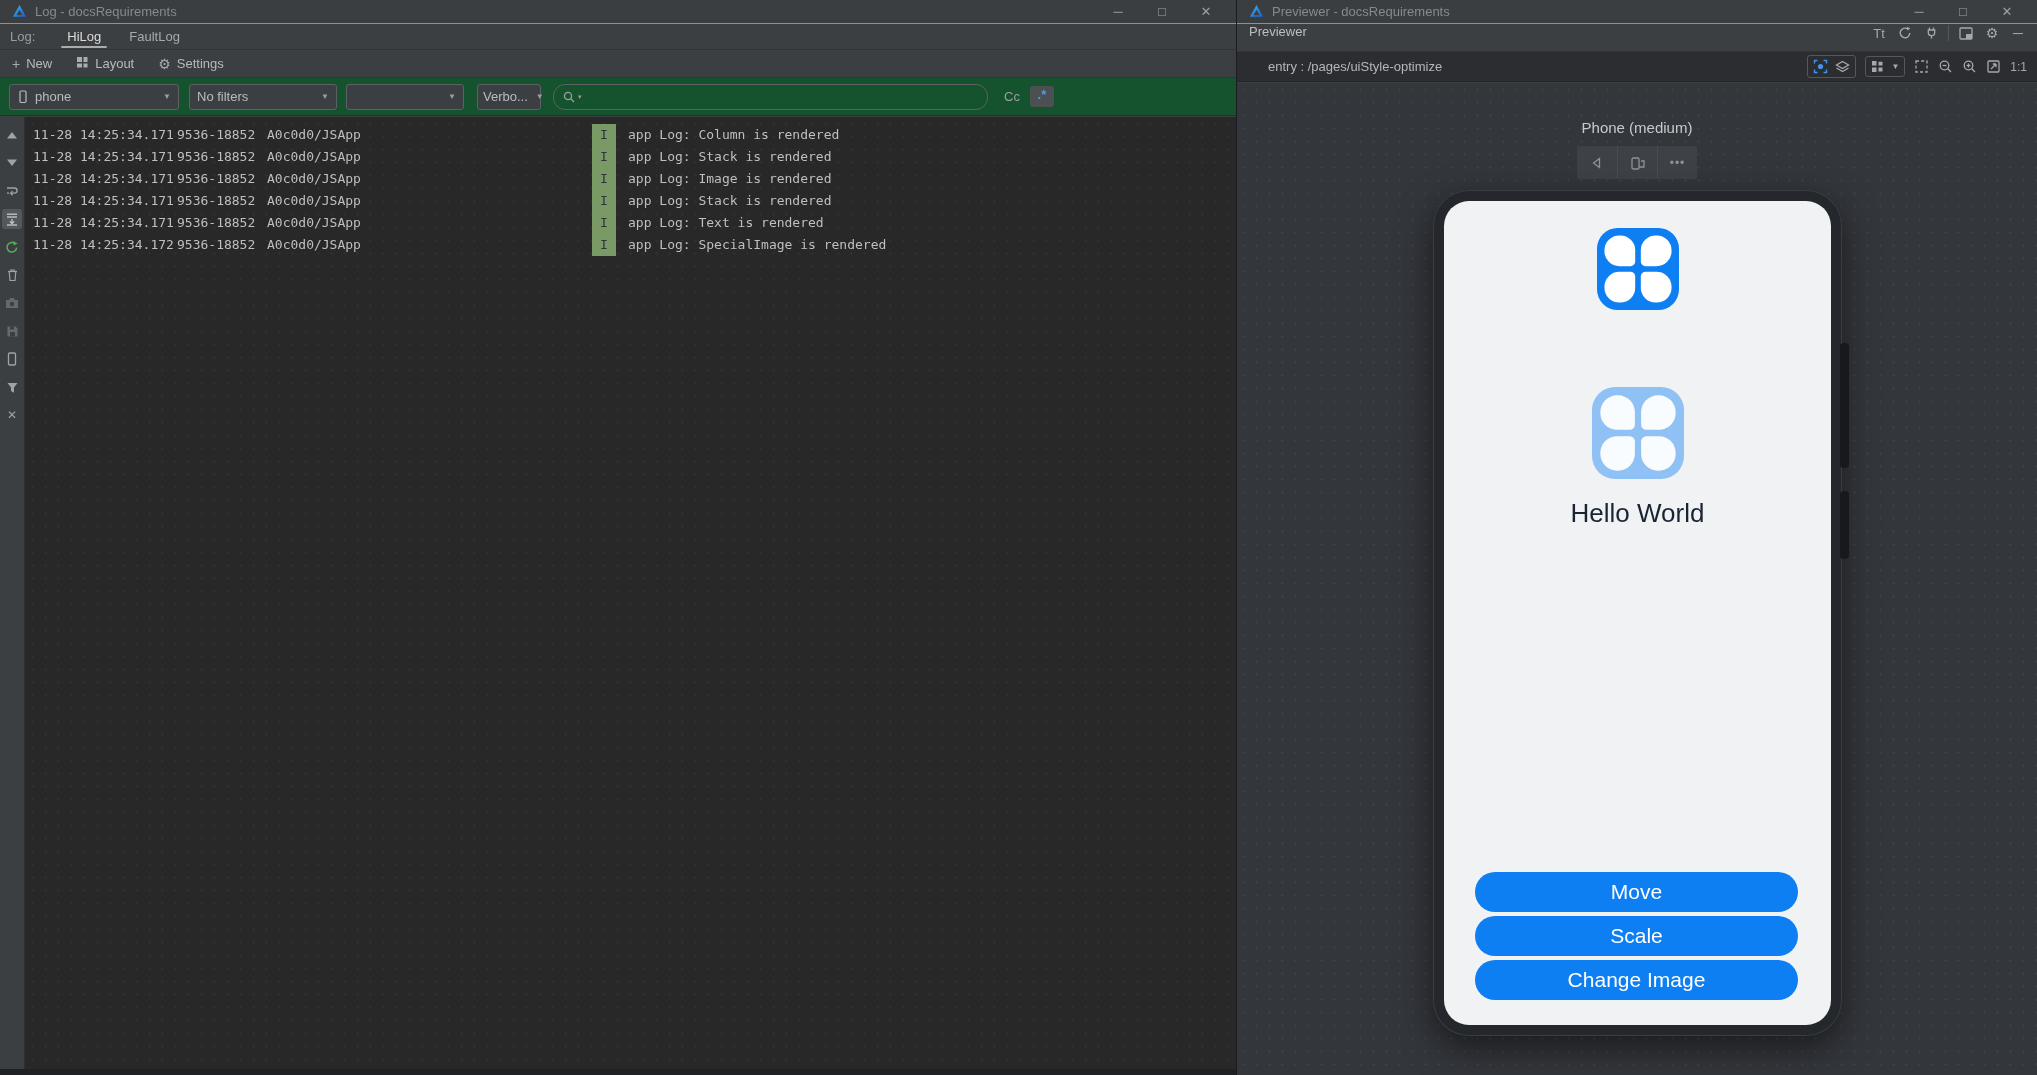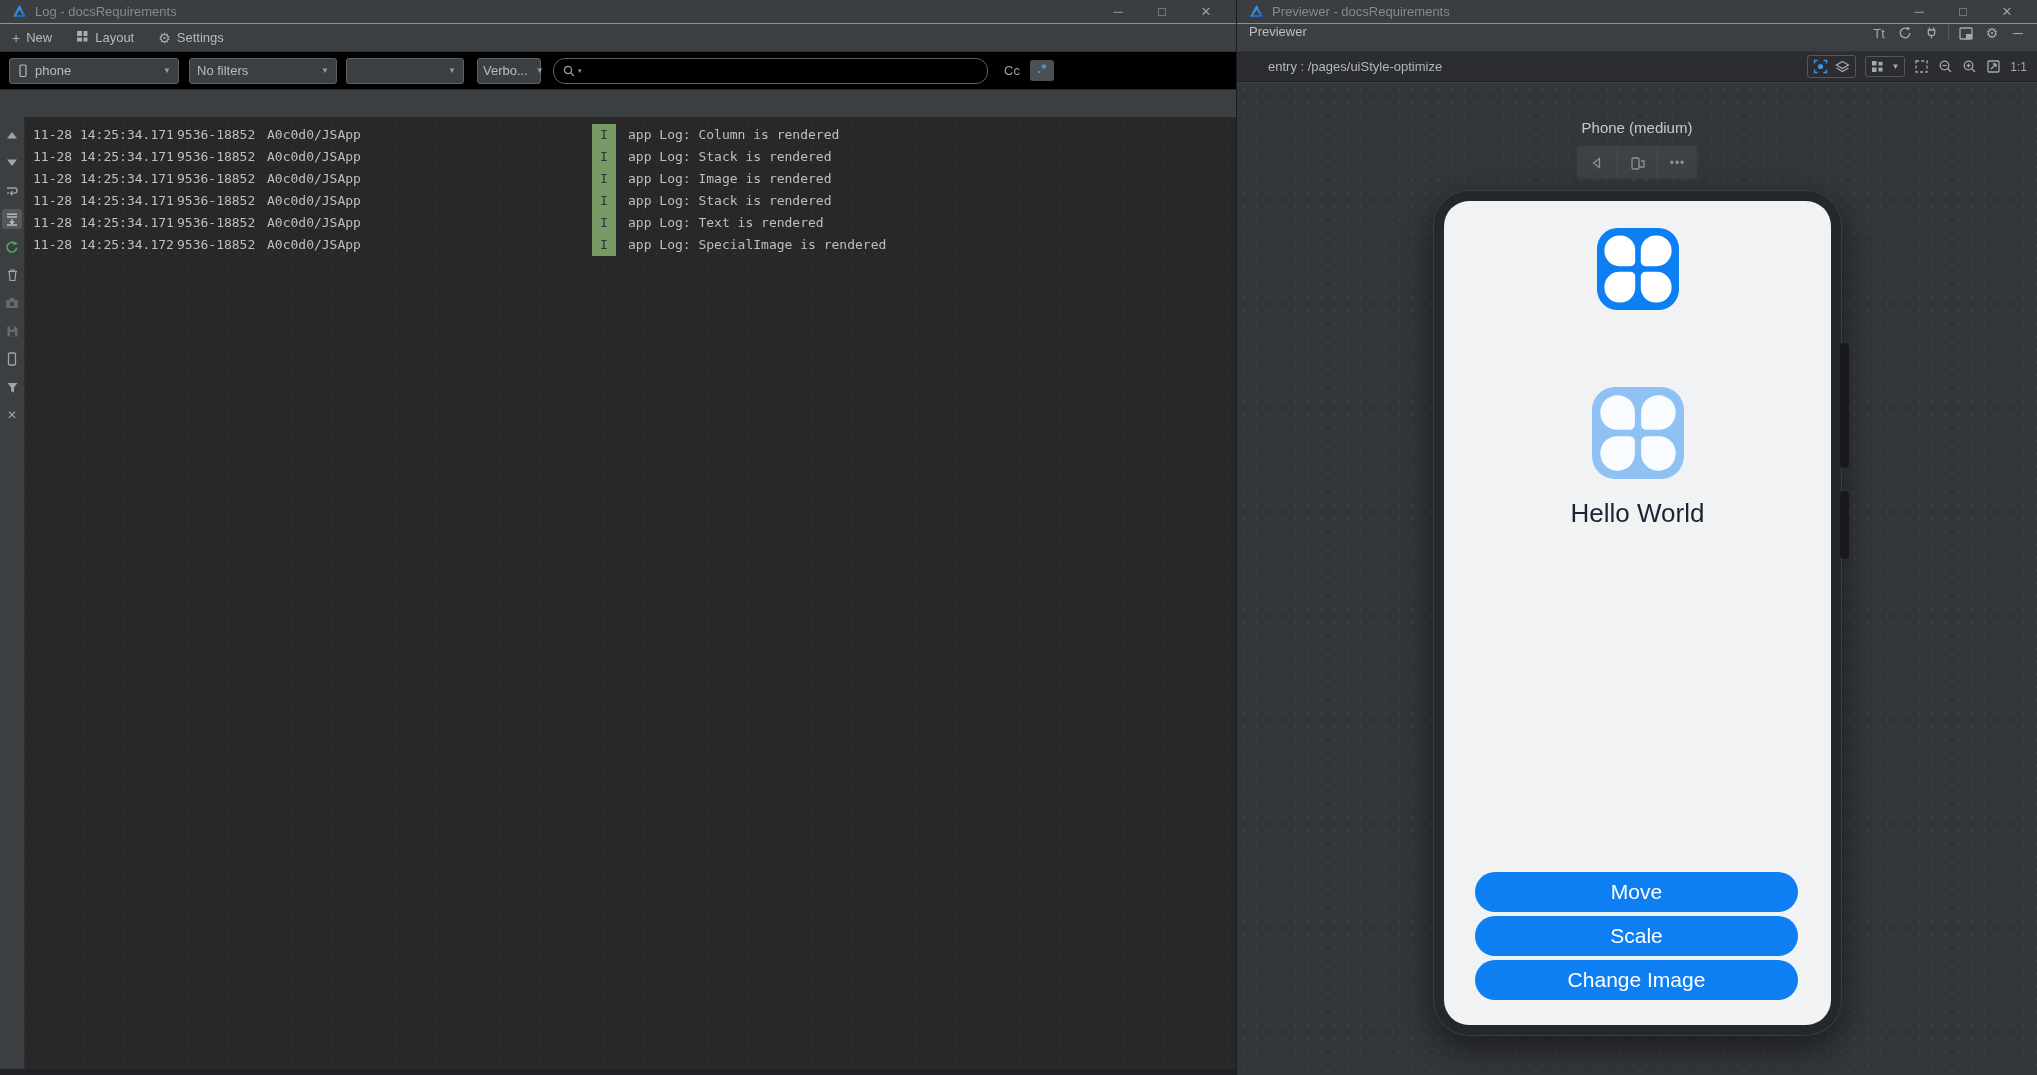--- a/index.html
+++ b/index.html
@@ -27,21 +27,21 @@
          padding:0 14px; position:relative; }
   .tab.active { color:#dcdcdc; }
   .tab.active::after { content:""; position:absolute; left:8px; right:8px; bottom:1px;
                        height:2px; background:#a9acae; border-radius:1px; }
 
   .toolrow { height:28px; background:#3c3f41; border-bottom:1px solid #323436;
              display:flex; align-items:center; gap:24px; padding-left:12px; }
   .toolbtn { display:flex; align-items:center; gap:6px; font-size:13px; color:#b7babc; }
   .toolbtn .glyph { color:#a9acaf; font-size:14px; line-height:1; }
 
-  .filterrow { height:38px; background:#000000; border-bottom:1px solid #2b2d2f;
+  .filterrow { height:38px; background:#14532d; border-bottom:1px solid #2b2d2f;
                display:flex; align-items:center; }
   .dd { height:26px; border:1px solid #5e6163; border-radius:3px; background:#3c3f41;
         display:flex; align-items:center; padding:0 7px; font-size:13px; color:#b9bcbe; }
   .dd .dd-arrow { margin-left:auto; font-size:8px; color:#9a9da0; padding-left:8px; }
   .dd-device { margin-left:9px; width:170px; gap:6px; }
   .dd-filter { margin-left:10px; width:148px; }
   .dd-custom { margin-left:9px;  width:118px; }
   .dd-level  { margin-left:13px; width:64px; padding:0 5px; }
   .searchbox { margin-left:12px; width:435px; height:26px; border:1px solid #5e6163;
                border-radius:12px; display:flex; align-items:center; padding:0 8px; gap:2px; }
@@ -143,20 +143,25 @@
         <path fill="url(#lg1)" fill-rule="evenodd" d="M8 1 L15 13.5 L1 13.5 Z M8 6.2 L11.4 12 L4.6 12 Z"></path>
       </svg>
       <span class="win-title">Log - docsRequirements</span>
       <div class="win-ctrls">
         <span class="win-ctrl">─</span>
         <span class="win-ctrl">□</span>
         <span class="win-ctrl">✕</span>
       </div>
     </header>
 
+    <div class="tabrow">
+      <span class="tabs-label">Log:</span>
+      <span class="tab active">HiLog</span>
+      <span class="tab">FaultLog</span>
+    </div>
 
     <div class="toolrow">
       <span class="toolbtn">
         <span class="glyph">+</span>
         <span>New</span>
       </span>
       <span class="toolbtn">
         <span class="glyph">
           <svg width="13" height="13" viewBox="0 0 13 13">
               <g fill="#a9acaf">

